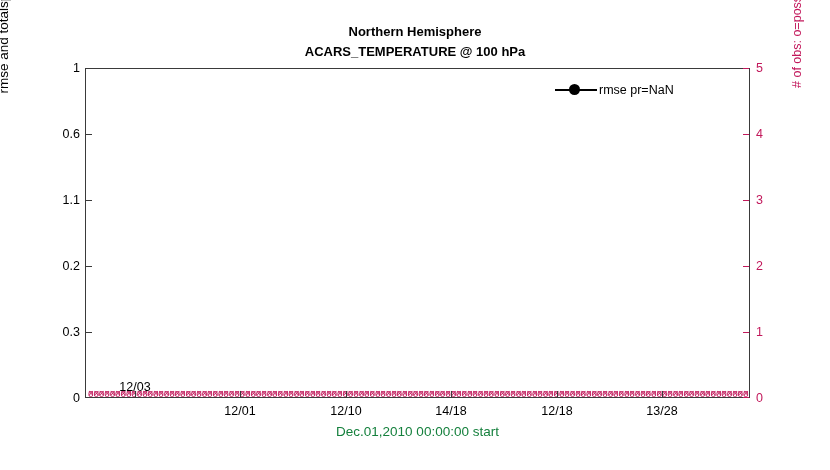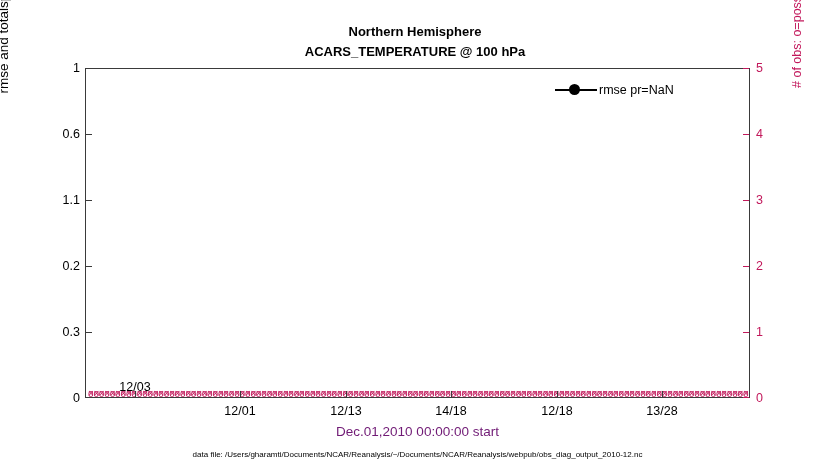--- a/index.html
+++ b/index.html
@@ -109,21 +109,21 @@
     color: #c2185b;
     text-align: left;
   }
   #xlabel {
     position: absolute;
     left: 85px;
     top: 424px;
     width: 665px;
     text-align: center;
     font-size: 13.5px;
-    color: #701a75;
+    color: #15803d;
   }
   #footnote {
     position: absolute;
     left: 85px;
     top: 450px;
     width: 665px;
     text-align: center;
     font-size: 8px;
     color: #000;
   }
@@ -470,36 +470,35 @@
 
   <div class="tickmark-right" style="left:743px; top:68px;"></div>
   <div class="tickmark-right" style="left:743px; top:134px;"></div>
   <div class="tickmark-right" style="left:743px; top:200px;"></div>
   <div class="tickmark-right" style="left:743px; top:266px;"></div>
   <div class="tickmark-right" style="left:743px; top:332px;"></div>
   <div class="tickmark-right" style="left:743px; top:397px;"></div>
 
   <div class="xtick" style="left:95px; top:380px;">12/03</div>
   <div class="xtick" style="left:200px; top:404px;">12/01</div>
-  <div class="xtick" style="left:306px; top:404px;">12/13</div>
+  <div class="xtick" style="left:306px; top:404px;">12/10</div>
   <div class="xtick" style="left:411px; top:404px;">14/18</div>
   <div class="xtick" style="left:517px; top:404px;">12/18</div>
   <div class="xtick" style="left:622px; top:404px;">13/28</div>
 
   <div class="tickmark-bottom" style="left:135px; top:391px;"></div>
   <div class="tickmark-bottom" style="left:240px; top:391px;"></div>
   <div class="tickmark-bottom" style="left:346px; top:391px;"></div>
   <div class="tickmark-bottom" style="left:451px; top:391px;"></div>
   <div class="tickmark-bottom" style="left:557px; top:391px;"></div>
   <div class="tickmark-bottom" style="left:662px; top:391px;"></div>
 
   <div id="ylabel-left">rmse and totalspread</div>
   <div id="ylabel-right"># of obs: o=possible; ×=assimilated</div>
   <div id="xlabel">Dec.01,2010 00:00:00 start</div>
-  <div id="footnote">data file: /Users/gharamti/Documents/NCAR/Reanalysis/~/Documents/NCAR/Reanalysis/webpub/obs_diag_output_2010-12.nc</div>
 
   <div id="legend">
     <div class="legend-row">
       <span class="legend-sym">
         <span class="legend-line" style="background:#000000;"></span>
         <span class="legend-marker circle" style="background:#000000;"></span>
       </span>
       <span class="legend-text">rmse pr=NaN</span>
     </div>
   </div>

